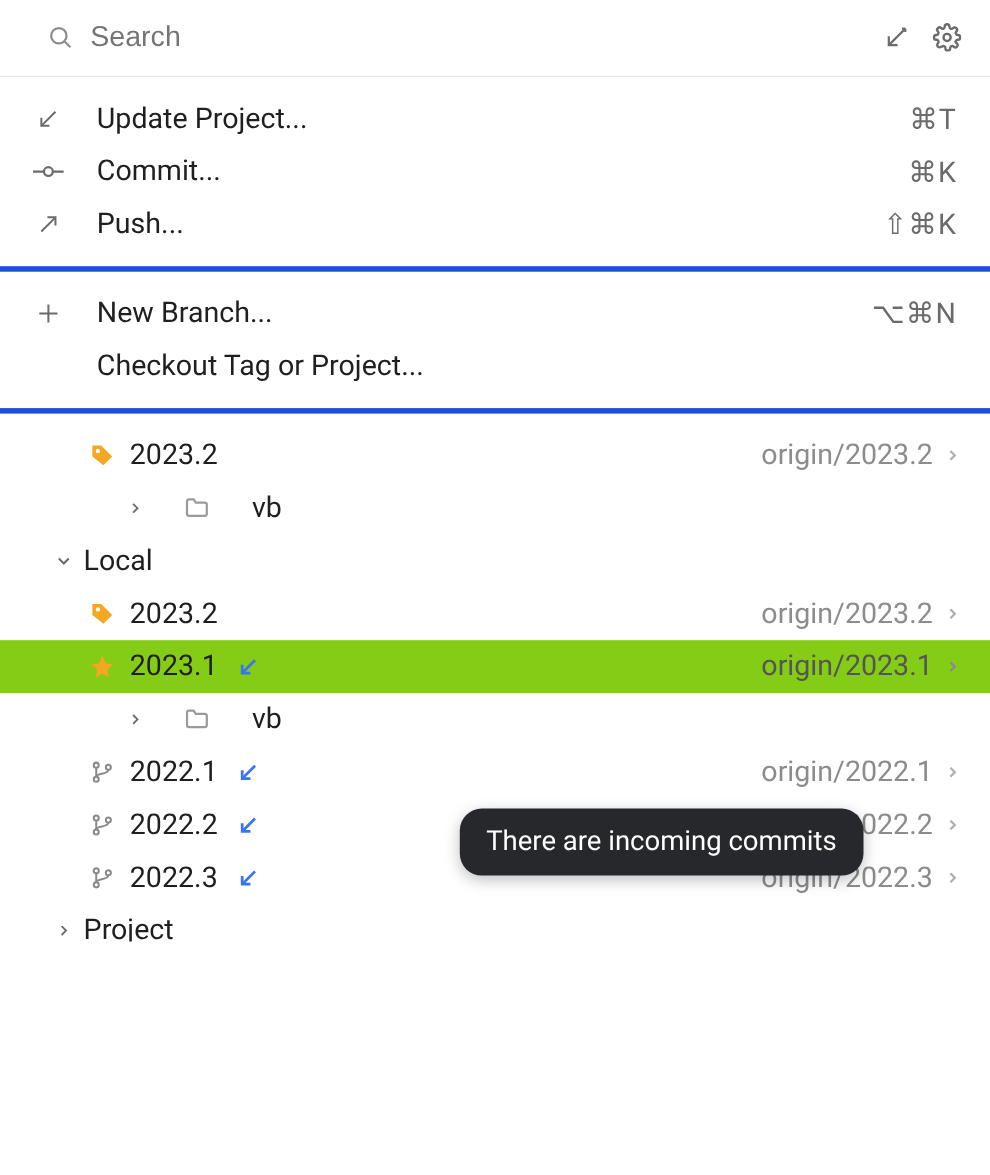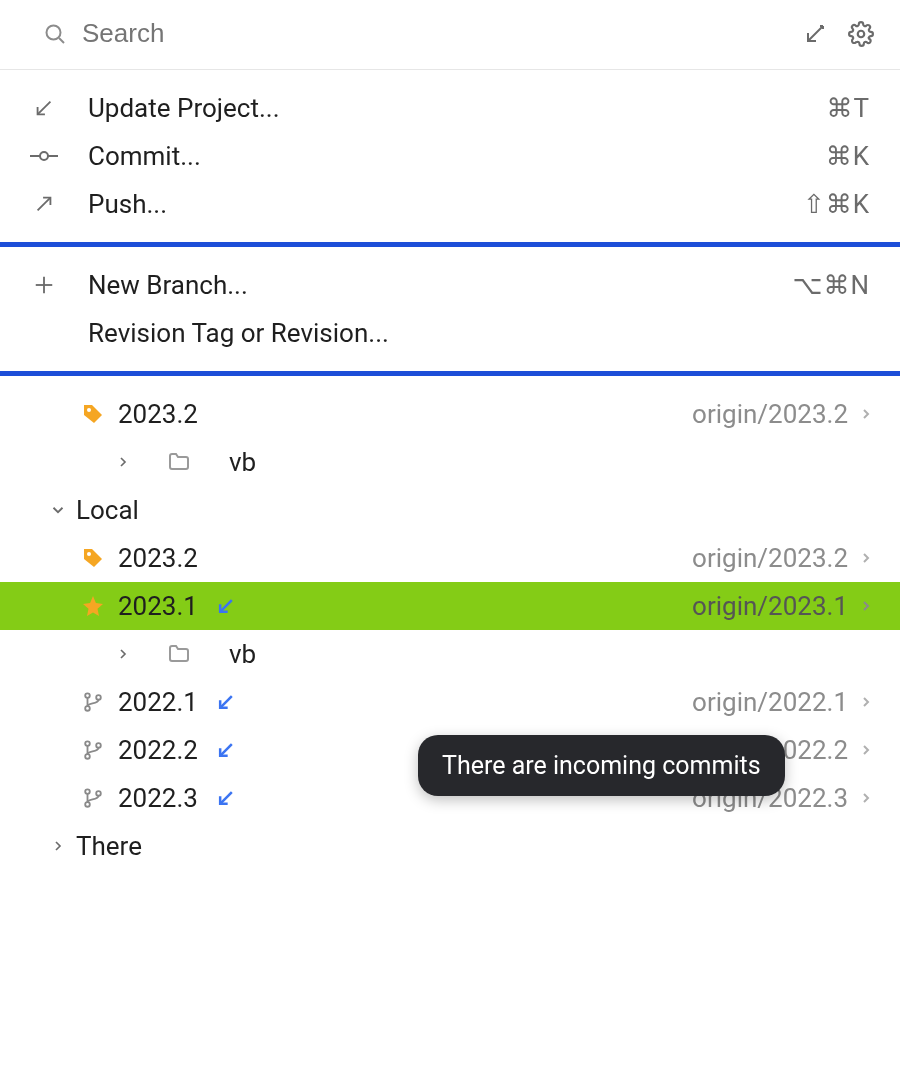--- a/index.html
+++ b/index.html
@@ -193,21 +193,21 @@
         <svg width="22" height="22" viewBox="0 0 24 24" fill="none" stroke="#6b6b6b" stroke-width="2">
           <line x1="12" y1="3" x2="12" y2="21"></line>
             <line x1="3" y1="12" x2="21" y2="12"></line>
         </svg>
       </span>
       <span class="label">New Branch...</span>
       <span class="shortcut">⌥⌘N</span>
     </div>
     <div class="row">
       <span class="lead"></span>
-      <span class="label">Revision Tag or Revision...</span>
+      <span class="label">Checkout Tag or Project...</span>
       <span class="shortcut"></span>
     </div>
   </div>
 
   <div class="tree">
 
 
     <div class="tree-row indent-1b">
       <span class="node-icon">
         <svg width="24" height="24" viewBox="0 0 24 24">
@@ -378,21 +378,21 @@
           </svg>
       </span>
     </div>
 
     <div class="tree-row indent-0">
       <span class="chev">
         <svg width="16" height="16" viewBox="0 0 24 24" fill="none" stroke="#6b6b6b" stroke-width="2.5">
             <polyline points="9 6 15 12 9 18"></polyline>
           </svg>
       </span>
-      <span class="node-label">There</span>
+      <span class="node-label">Project</span>
     </div>
 
   </div>
 
   <div class="tooltip">
     <span>There are incoming commits</span>
   </div>
 
 </div>
 

